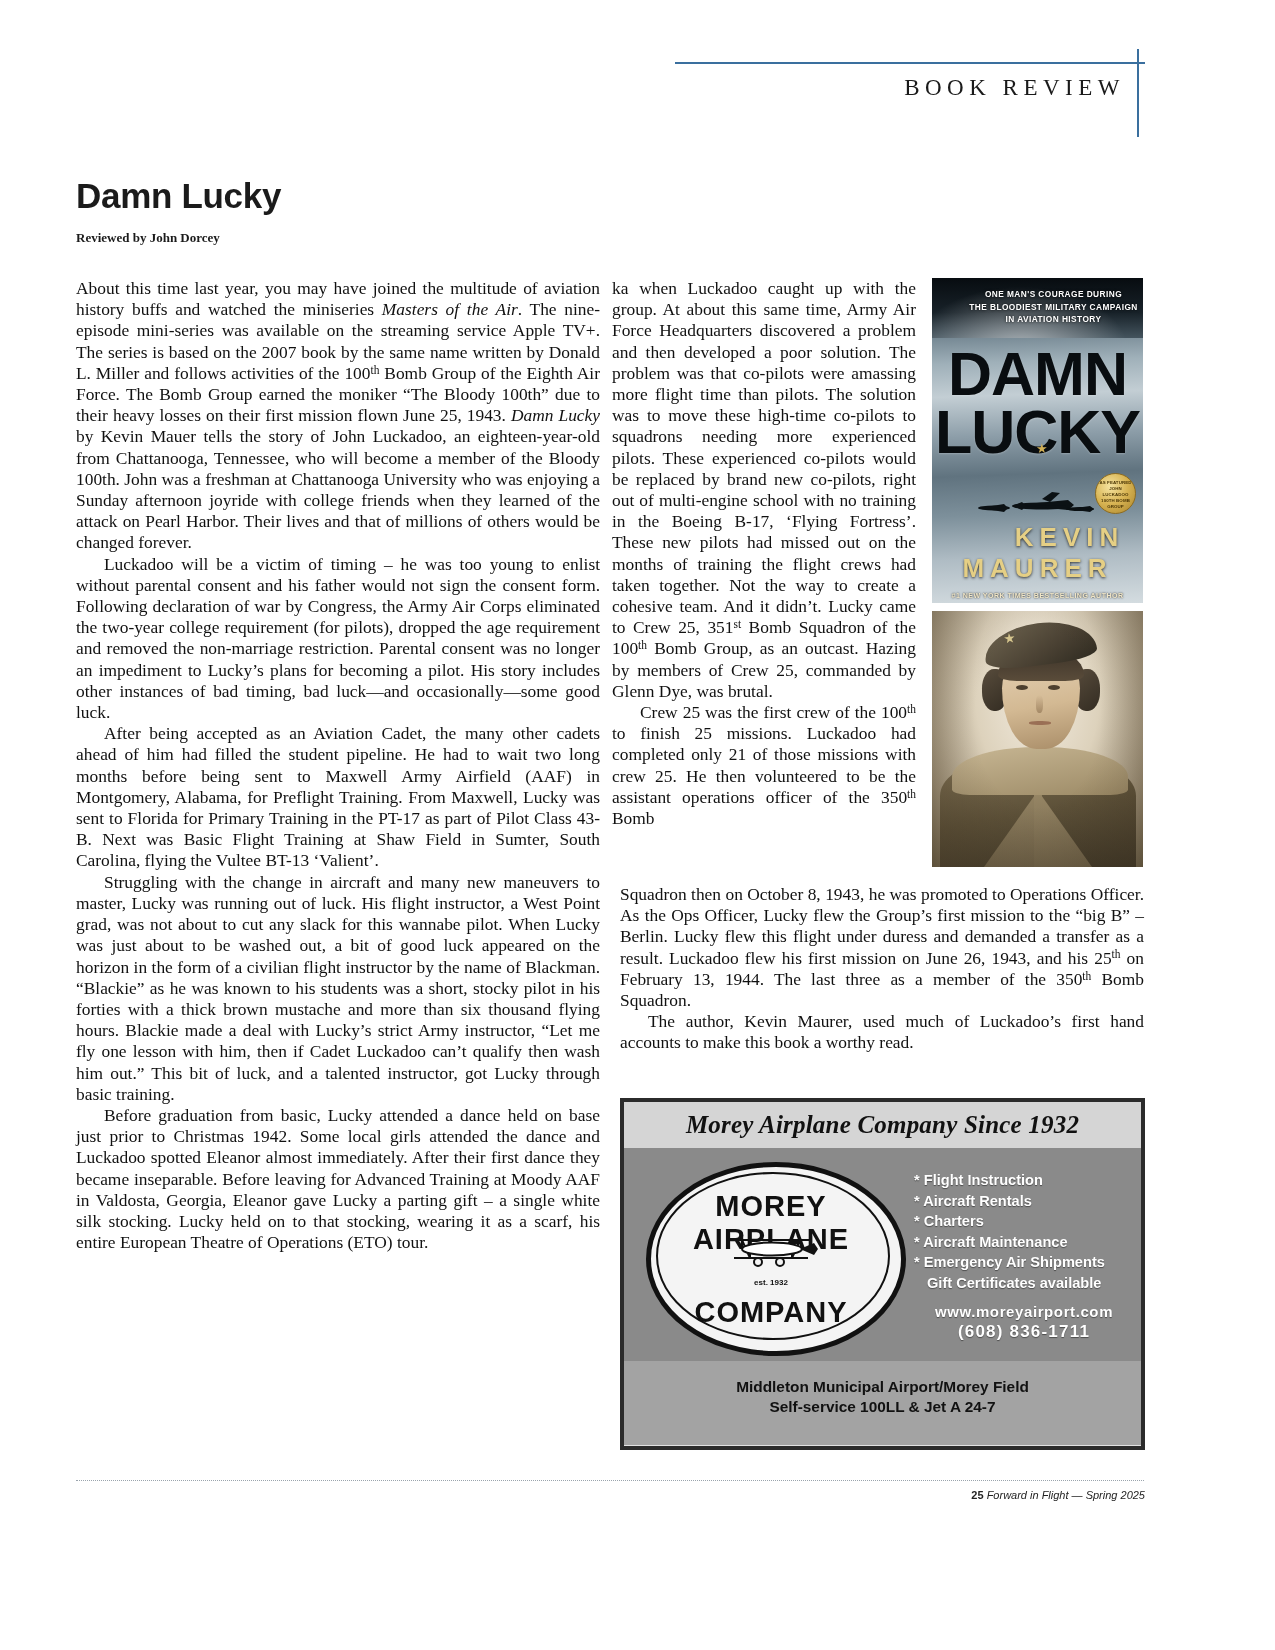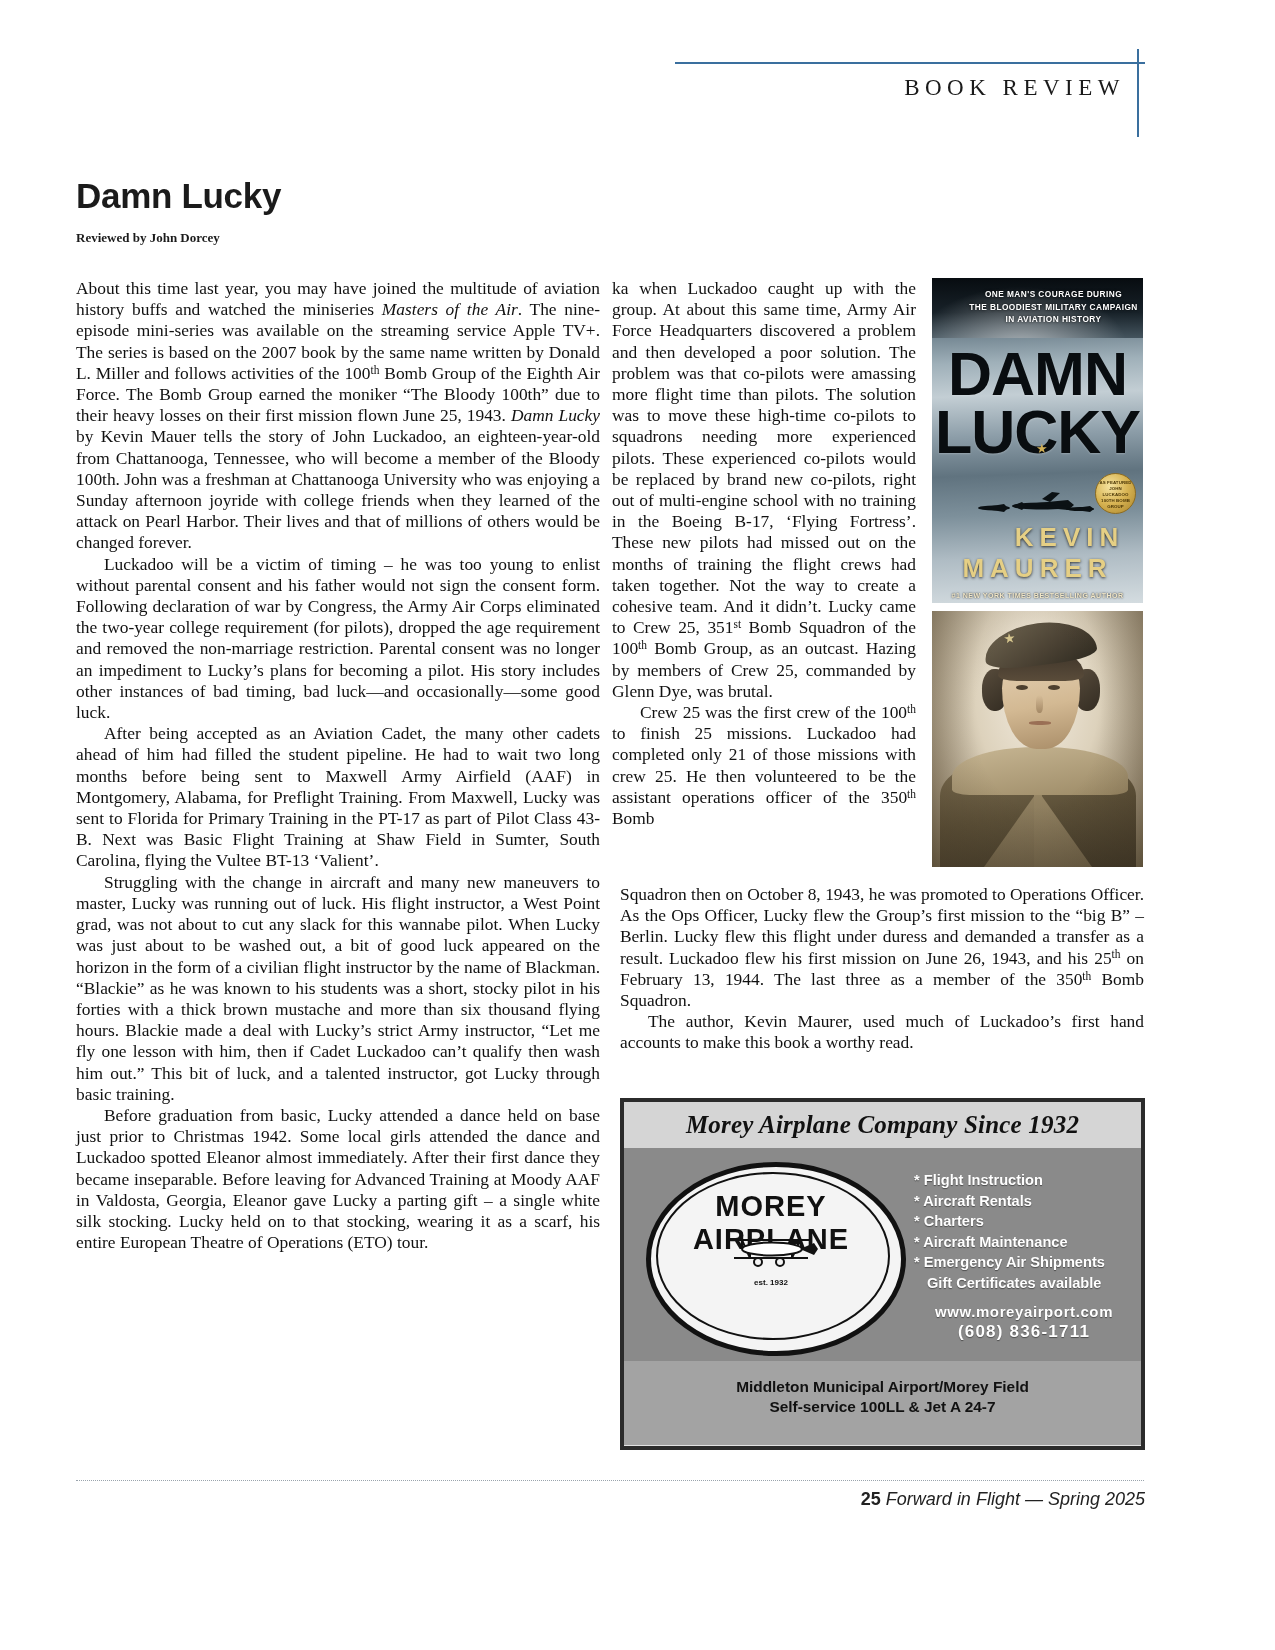--- a/index.html
+++ b/index.html
@@ -476,21 +476,21 @@
     left: 76px;
     top: 1480px;
     width: 1068px;
     border-top: 1.2px dotted #9aa4ad;
   }
   .page-footer {
     position: absolute;
     right: 130px;
     top: 1489px;
     font-family: "Liberation Sans", "DejaVu Sans", sans-serif;
-    font-size: 18px;
+    font-size: 11px;
     color: #222;
     white-space: nowrap;
   }
   .page-footer .pg { font-weight: bold; }
   .page-footer .ttl { font-style: italic; }
 </style>
 </head>
 <body>
 
 <div class="header">
@@ -605,20 +605,21 @@
           <line x1="26" y1="14" x2="34" y2="32"></line>
           <line x1="84" y1="14" x2="76" y2="32"></line>
         </g>
         <ellipse cx="56" cy="23" rx="30" ry="6.5" fill="#fff" stroke="#111" stroke-width="2"></ellipse>
         <polygon points="84,23 98,17 102,23 98,29" fill="#111"></polygon>
         <line x1="26" y1="23" x2="26" y2="9" stroke="#111" stroke-width="2.4"></line>
         <circle cx="42" cy="36" r="4" fill="none" stroke="#111" stroke-width="2"></circle>
         <circle cx="64" cy="36" r="4" fill="none" stroke="#111" stroke-width="2"></circle>
       </svg>
       <div class="ad-est">est. 1932</div>
+      <div class="ad-arc-bot">COMPANY</div>
     </div>
     <div class="ad-services">
       <div>* Flight Instruction</div>
       <div>* Aircraft Rentals</div>
       <div>* Charters</div>
       <div>* Aircraft Maintenance</div>
       <div>* Emergency Air Shipments</div>
       <div class="gift">Gift Certificates available</div>
     </div>
     <div class="ad-contact">

